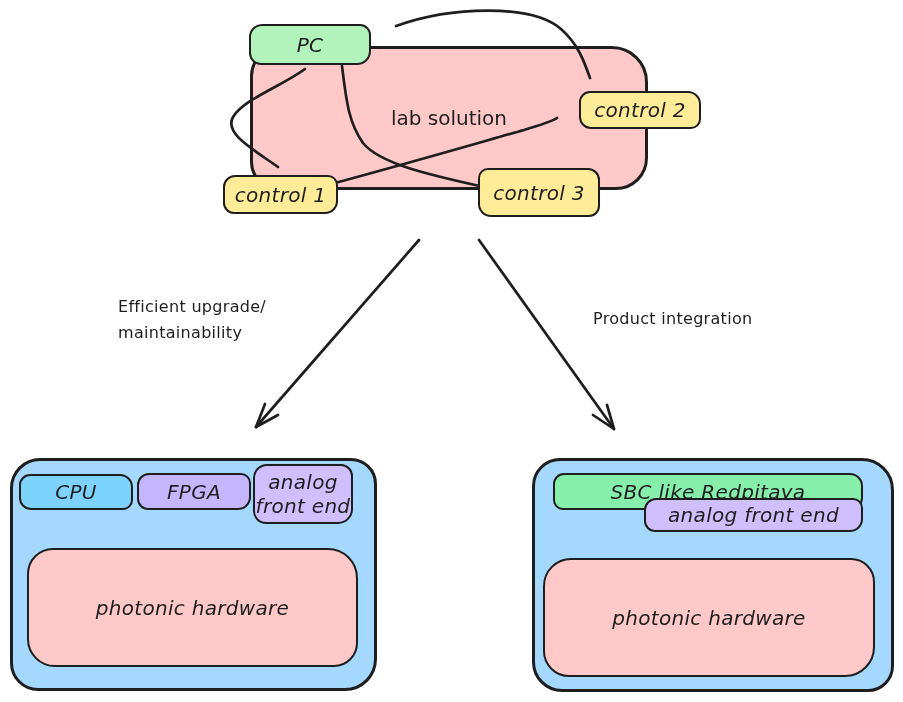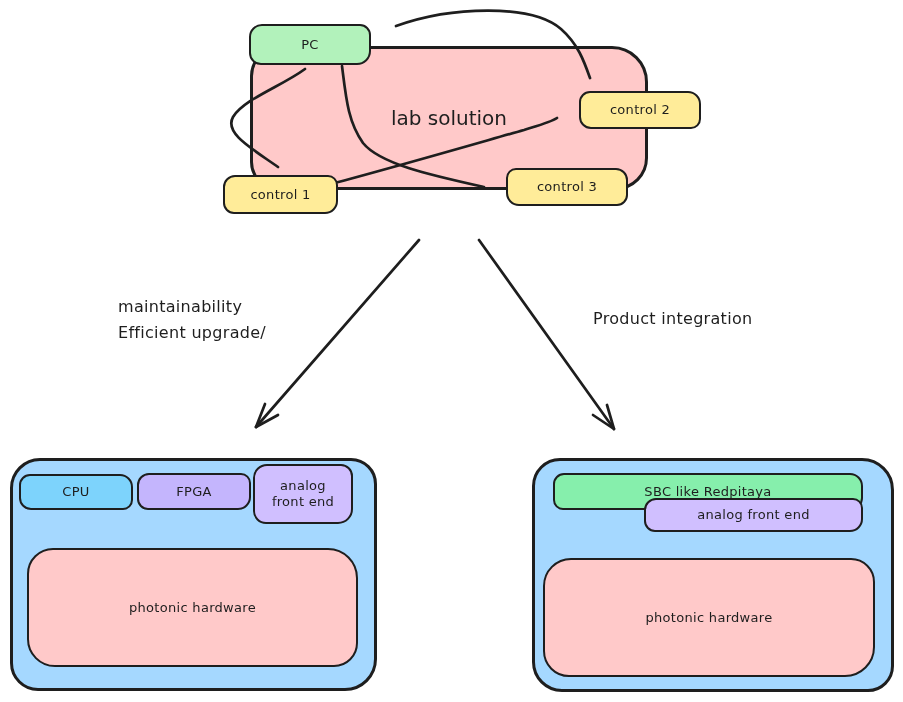--- a/index.html
+++ b/index.html
@@ -12,32 +12,33 @@
     color: #1e1e1e;
     overflow: hidden;
   }
   .box {
     position: absolute;
     box-sizing: border-box;
     border: 2.6px solid #1e1e1e;
     display: flex;
     align-items: center;
     justify-content: center;
-    font-size: 13px;
+    font-size: 20px;
     letter-spacing: 0.3px;
     text-align: center;
     line-height: 1.2;
+    font-style: italic;
   }
   .container-box { border-width: 3px; }
   .lab-box       { left: 250px; top: 46px;  width: 398px; height: 144px; border-radius: 30px 36px 32px 28px; z-index: 1; border-width: 3px; }
   .lab-label     { position: absolute; left: 250px; top: 46px; width: 398px; height: 144px; display:flex; align-items:center; justify-content:center; z-index: 2; font-size: 20px; }
   .pc-box        { left: 249px; top: 24px;  width: 122px; height: 41px; border-radius: 13px 11px 14px 12px; z-index: 4; }
   .control2-box  { left: 579px; top: 83px;  width: 122px; height: 38px; border-radius: 11px 13px 10px 12px; z-index: 4; }
   .control1-box  { left: 203px; top: 175px; width: 115px; height: 39px; border-radius: 12px 10px 13px 11px; z-index: 4; margin-left: 20px; }
-  .control3-box  { left: 506px; top: 168px; width: 122px; height: 38px; border-radius: 10px 12px 11px 13px; z-index: 4; }
+  .control3-box  { left: 478px; top: 168px; width: 122px; height: 49px; border-radius: 10px 12px 11px 13px; z-index: 4; }
 
   .connector-layer { position: absolute; left: 0; top: 0; width: 903px; height: 702px; z-index: 3; pointer-events: none; }
   .connector-layer path { fill: none; stroke: #1e1e1e; stroke-width: 2.7px; stroke-linecap: round; stroke-linejoin: round; }
 
   .branch-label { position: absolute; font-size: 16px; letter-spacing: 0.3px; line-height: 26px; z-index: 2; }
   .branch-label-left  { left: 118px; top: 294px; }
   .branch-label-right { left: 593px; top: 306px; }
 
   .sys-left-box    { left: 10px;  top: 458px; width: 367px; height: 233px; border-radius: 30px 26px 32px 28px; z-index: 1; }
   .cpu-box         { left: 19px;  top: 474px; width: 114px; height: 36px;  border-radius: 11px 13px 10px 12px; z-index: 2; }
@@ -80,22 +81,22 @@
     <span>control 2</span>
   </div>
   <div class="box control1-box" style="background-color: rgb(255, 236, 153);">
     <span>control 1</span>
   </div>
   <div class="box control3-box" style="background-color: rgb(255, 236, 153);">
     <span>control 3</span>
   </div>
 
   <div class="branch-label branch-label-left">
+    <div>Efficient upgrade/</div>
     <div>maintainability</div>
-    <div>Efficient upgrade/</div>
   </div>
   <div class="branch-label branch-label-right">Product integration</div>
 
   <div class="box container-box sys-left-box" style="background-color: rgb(165, 216, 255);"></div>
   <div class="box cpu-box" style="background-color: #7dd3fc;">
     <span>CPU</span>
   </div>
   <div class="box fpga-box" style="background-color: #c4b5fd;">
     <span>FPGA</span>
   </div>

